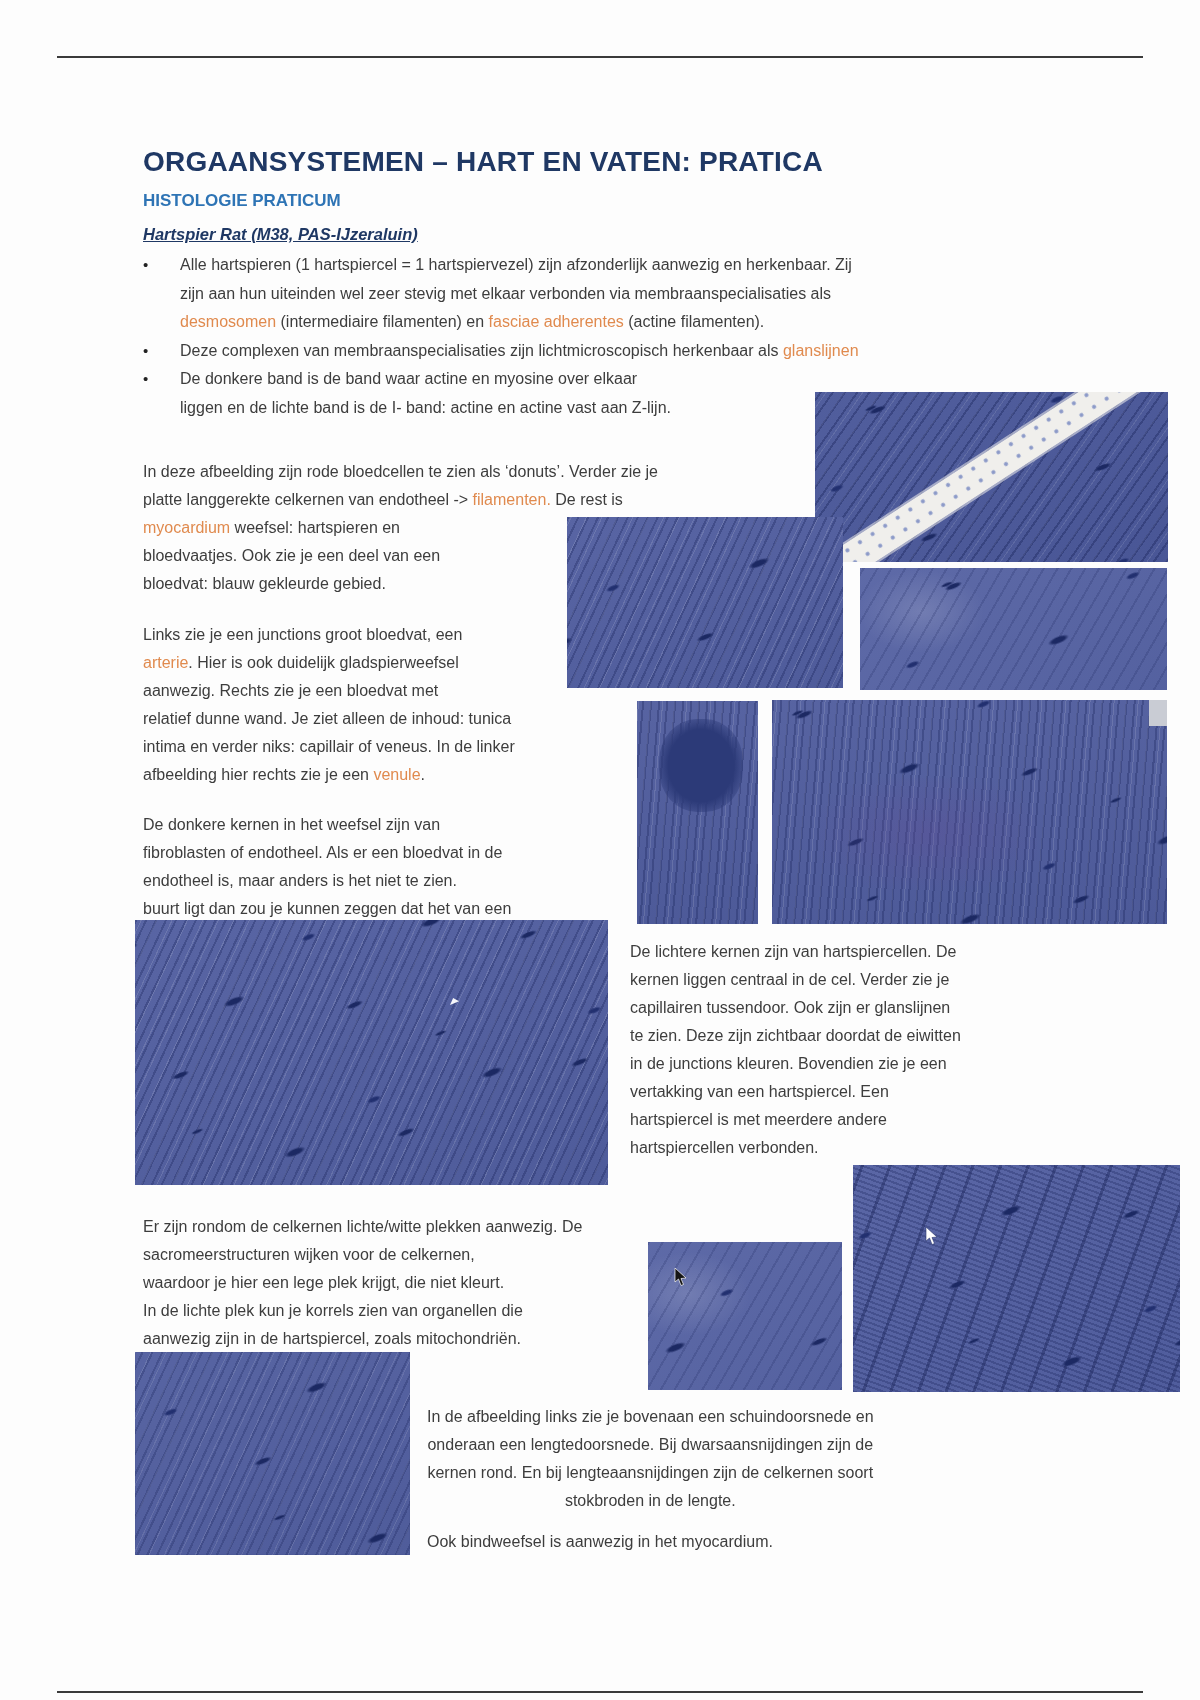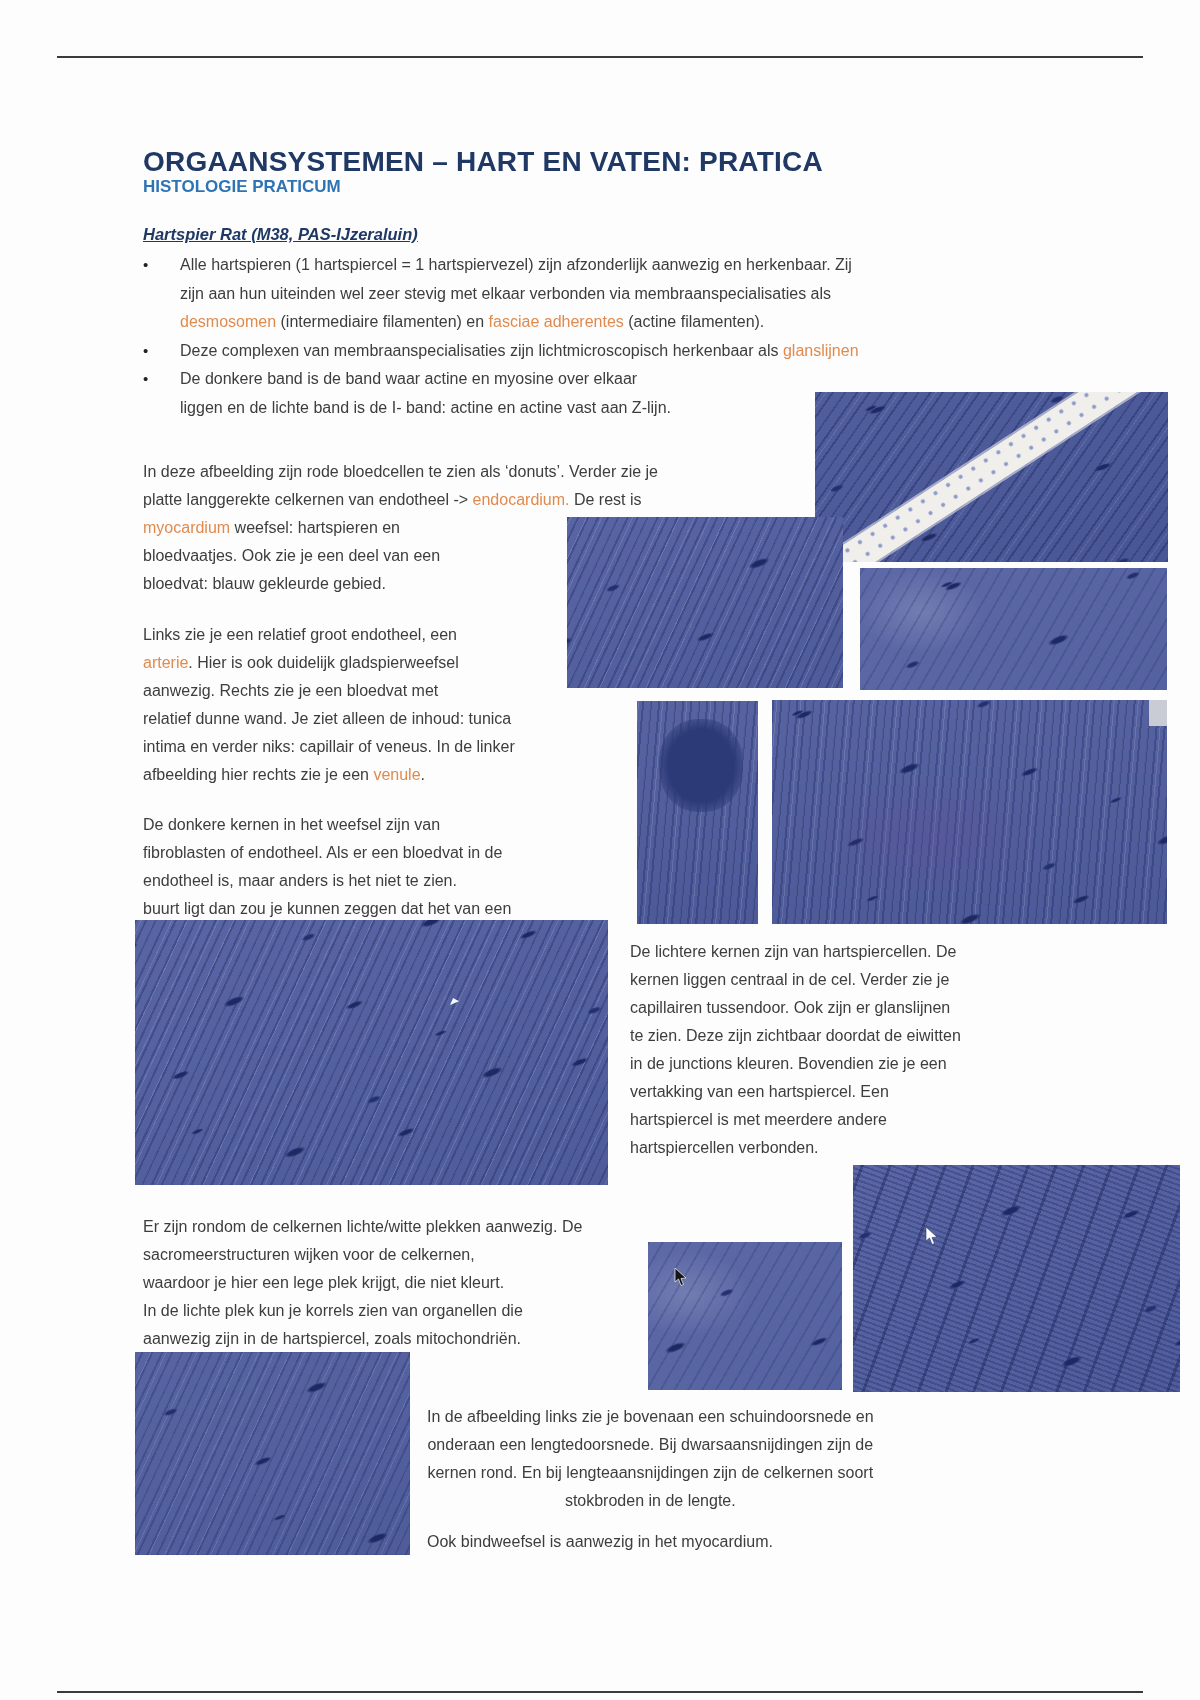--- a/index.html
+++ b/index.html
@@ -74,21 +74,21 @@
   .speck{position:absolute;width:9px;height:7px;
       clip-path:polygon(0 100%,100% 45%,35% 0);background:#fff;opacity:.95;}
 </style>
 </head>
 <body>
 
 <div class="rule" style="top:56px;"></div>
 <div class="rule" style="top:1691px;"></div>
 
 <div class="abs title" style="left:143px;top:146px;">ORGAANSYSTEMEN – HART EN VATEN: PRATICA</div>
-<div class="abs subtitle" style="left:143px;top:177px;">HISTOLOGIE PRATICUM</div>
+<div class="abs subtitle" style="left:143px;top:191px;">HISTOLOGIE PRATICUM</div>
 <div class="abs h3" style="left:143px;top:225px;">Hartspier Rat (M38, PAS-IJzeraluin)</div>
 
 <div class="abs txt bullets">
   <div class="bullet-row">
     <div class="bullet-marker">•</div>
     <div>
         <div class="tline"><span>Alle hartspieren (1 hartspiercel = 1 hartspiervezel) zijn afzonderlijk aanwezig en herkenbaar. Zij</span></div>
         <div class="tline"><span>zijn aan hun uiteinden wel zeer stevig met elkaar verbonden via membraanspecialisaties als</span></div>
         <div class="tline"><span class="term">desmosomen</span><span> (intermediaire filamenten) en </span><span class="term">fasciae adherentes</span><span> (actine filamenten).</span></div>
       </div>
@@ -103,27 +103,27 @@
     <div class="bullet-marker">•</div>
     <div>
         <div class="tline"><span>De donkere band is de band waar actine en myosine over elkaar</span></div>
         <div class="tline"><span>liggen en de lichte band is de I- band: actine en actine vast aan Z-lijn.</span></div>
       </div>
   </div>
 </div>
 
 <div class="abs txt" style="left:143px;top:458px;">
     <div class="tline"><span>In deze afbeelding zijn rode bloedcellen te zien als ‘donuts’. Verder zie je</span></div>
-    <div class="tline"><span>platte langgerekte celkernen van endotheel -&gt; </span><span class="term">endocardium.</span><span> De rest is</span></div>
+    <div class="tline"><span>platte langgerekte celkernen van endotheel -&gt; </span><span class="term">filamenten.</span><span> De rest is</span></div>
     <div class="tline"><span class="term">myocardium</span><span> weefsel: hartspieren en</span></div>
     <div class="tline"><span>bloedvaatjes. Ook zie je een deel van een</span></div>
     <div class="tline"><span>bloedvat: blauw gekleurde gebied.</span></div>
   </div>
 <div class="abs txt" style="left:143px;top:621px;">
-    <div class="tline"><span>Links zie je een relatief groot endotheel, een</span></div>
+    <div class="tline"><span>Links zie je een junctions groot bloedvat, een</span></div>
     <div class="tline"><span class="term">arterie</span><span>. Hier is ook duidelijk gladspierweefsel</span></div>
     <div class="tline"><span>aanwezig. Rechts zie je een bloedvat met</span></div>
     <div class="tline"><span>relatief dunne wand. Je ziet alleen de inhoud: tunica</span></div>
     <div class="tline"><span>intima en verder niks: capillair of veneus. In de linker</span></div>
     <div class="tline"><span>afbeelding hier rechts zie je een </span><span class="term">venule</span><span>.</span></div>
   </div>
 <div class="abs txt" style="left:143px;top:811px;">
     <div class="tline"><span>De donkere kernen in het weefsel zijn van</span></div>
     <div class="tline"><span>fibroblasten of endotheel. Als er een bloedvat in de</span></div>
     <div class="tline"><span>endotheel is, maar anders is het niet te zien.</span></div>

